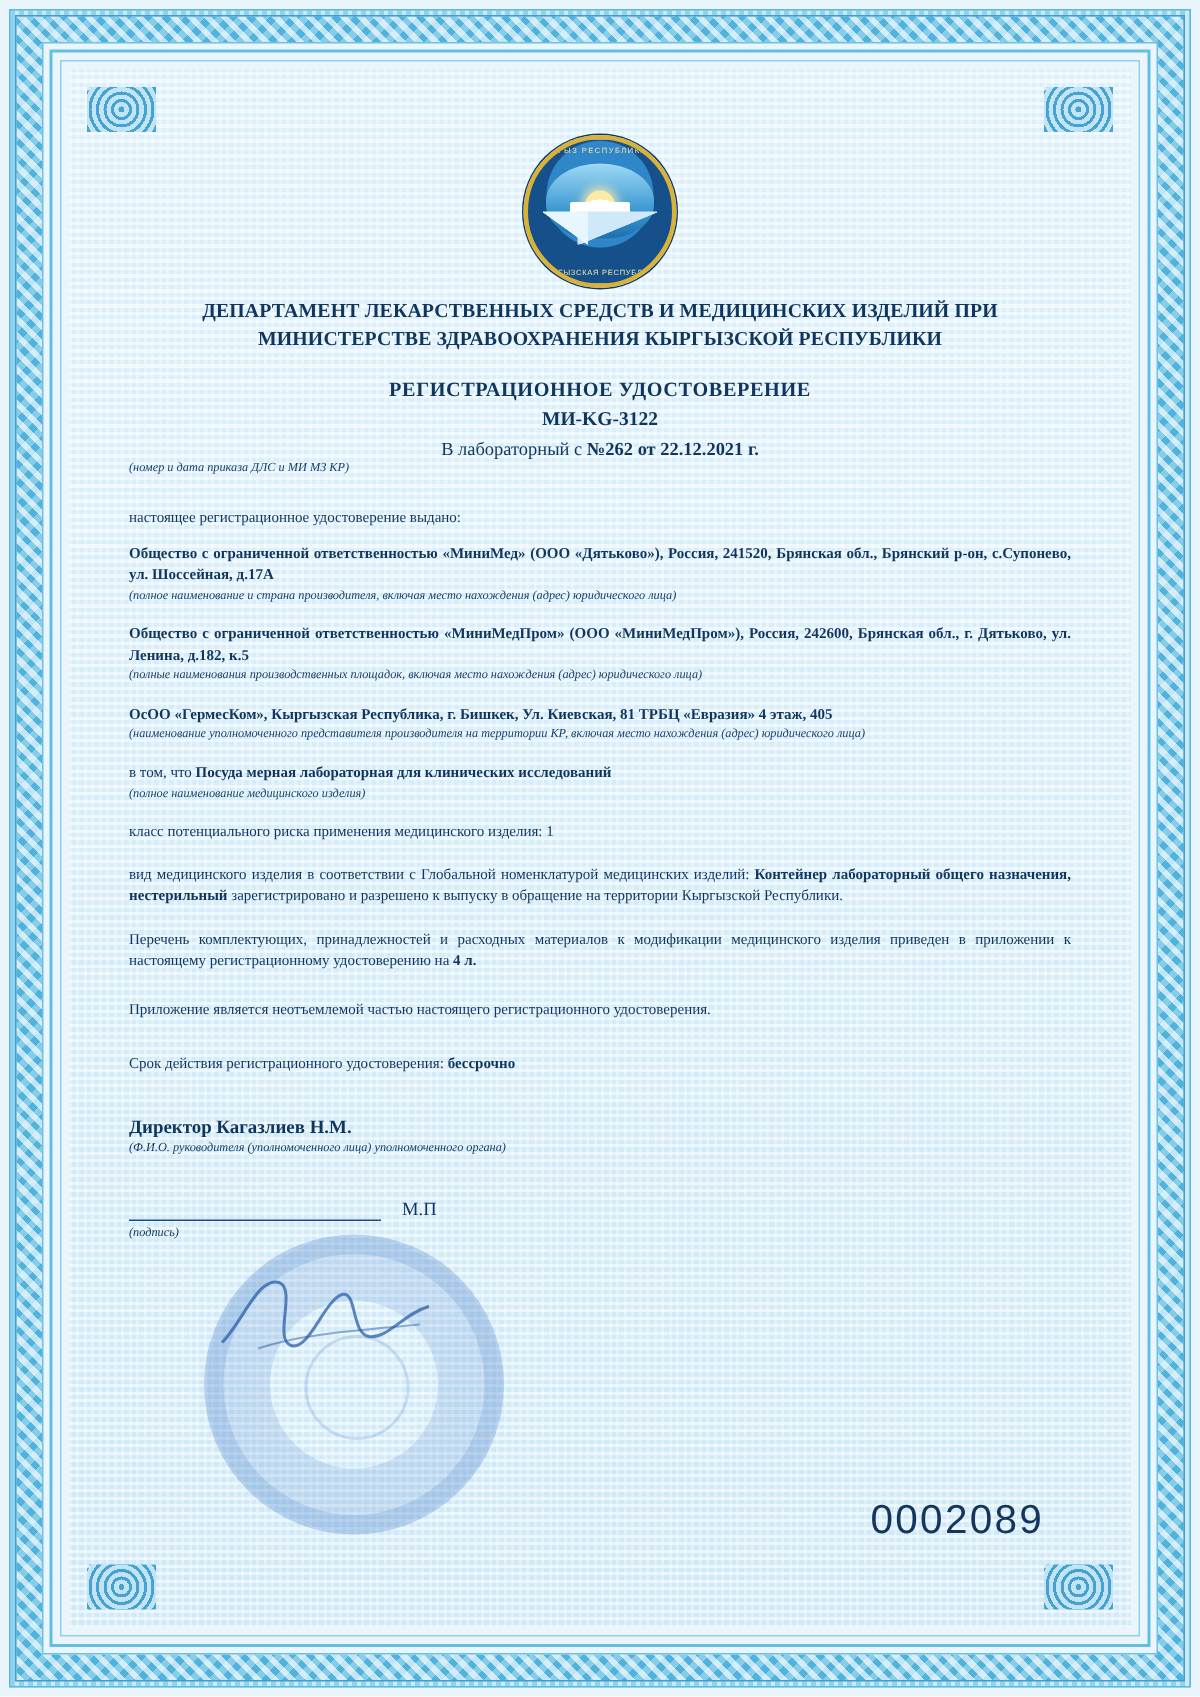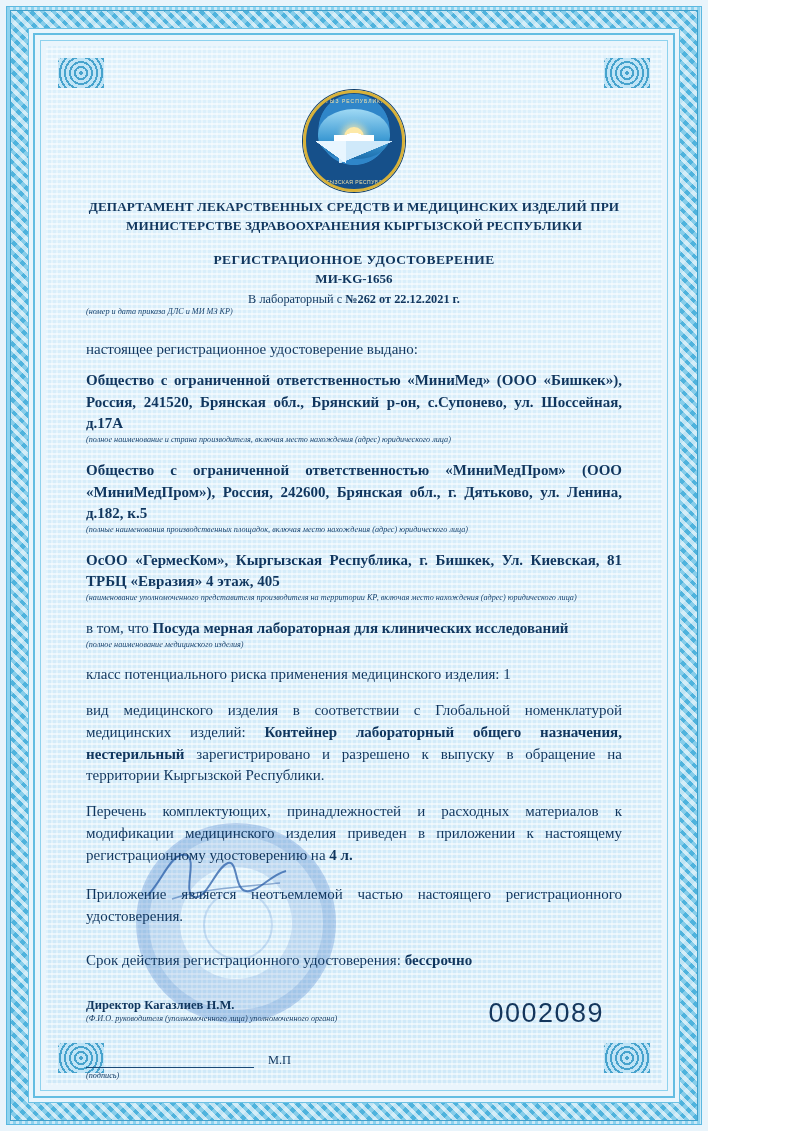--- a/index.html
+++ b/index.html
@@ -5,21 +5,21 @@
   html, body {
     margin: 0;
     padding: 0;
     background: #ffffff;
   }
   body {
     font-family: "Liberation Serif", serif;
   }
   .page {
     position: relative;
-    width: 708px;
+    width: 800px;
     height: 1131px;
     overflow: hidden;
     background: #e9f4fb;
   }
 
   
   .frame-outer {
     position: absolute;
     inset: 6px;
     background:
@@ -212,21 +212,21 @@
   .order-line b { font-weight: bold; }
   .caption {
     font-size: 8.2px;
     font-style: italic;
     line-height: 1.3;
     color: #14406c;
   }
   .caption.center { text-align: left; }
   .block {
     margin-top: 14px;
-    font-size: 15px;
+    font-size: 10px;
     line-height: 1.45;
     text-align: justify;
   }
   .block.issued { margin-top: 21px; }
   .strong {
     font-weight: bold;
   }
   .jus {
     text-align: justify;
     text-justify: inter-word;
@@ -331,30 +331,30 @@
         <div class="mountains"></div>
         <div class="ribbon">КЫРГЫЗСКАЯ РЕСПУБЛИКА</div>
       </div>
     </div>
 
     <div class="content">
 
       <div class="dept">ДЕПАРТАМЕНТ ЛЕКАРСТВЕННЫХ СРЕДСТВ И МЕДИЦИНСКИХ ИЗДЕЛИЙ ПРИ МИНИСТЕРСТВЕ ЗДРАВООХРАНЕНИЯ КЫРГЫЗСКОЙ РЕСПУБЛИКИ</div>
 
       <div class="cert-title">РЕГИСТРАЦИОННОЕ УДОСТОВЕРЕНИЕ</div>
-      <div class="cert-number">МИ-KG-1656</div>
+      <div class="cert-number">МИ-KG-3122</div>
 
       <div class="order-line">
         <span>В лабораторный с </span><b>№262 от 22.12.2021 г.</b>
       </div>
       <div class="caption center">(номер и дата приказа ДЛС и МИ МЗ КР)</div>
 
       <div class="block issued">настоящее регистрационное удостоверение выдано:</div>
 
-      <div class="block tight strong jus">Общество с ограниченной ответственностью «МиниМед» (ООО «Бишкек»), Россия, 241520, Брянская обл., Брянский р-он, с.Супонево, ул. Шоссейная, д.17А</div>
+      <div class="block tight strong jus">Общество с ограниченной ответственностью «МиниМед» (ООО «Дятьково»), Россия, 241520, Брянская обл., Брянский р-он, с.Супонево, ул. Шоссейная, д.17А</div>
       <div class="caption">(полное наименование и страна производителя, включая место нахождения (адрес) юридического лица)</div>
 
       <div class="block strong jus">Общество с ограниченной ответственностью «МиниМедПром» (ООО «МиниМедПром»), Россия, 242600, Брянская обл., г. Дятьково, ул. Ленина, д.182, к.5</div>
       <div class="caption">(полные наименования производственных площадок, включая место нахождения (адрес) юридического лица)</div>
 
       <div class="block strong jus">ОсОО «ГермесКом», Кыргызская Республика, г. Бишкек, Ул. Киевская, 81 ТРБЦ «Евразия» 4 этаж, 405</div>
       <div class="caption">(наименование уполномоченного представителя производителя на территории КР, включая место нахождения (адрес) юридического лица)</div>
 
       <div class="block">
         <span>в том, что </span><span class="strong">Посуда мерная лабораторная для клинических исследований</span>

